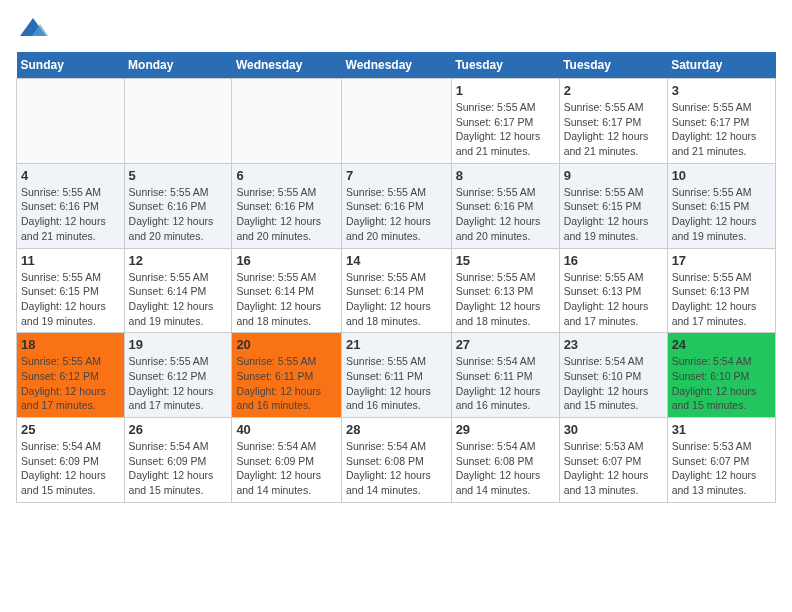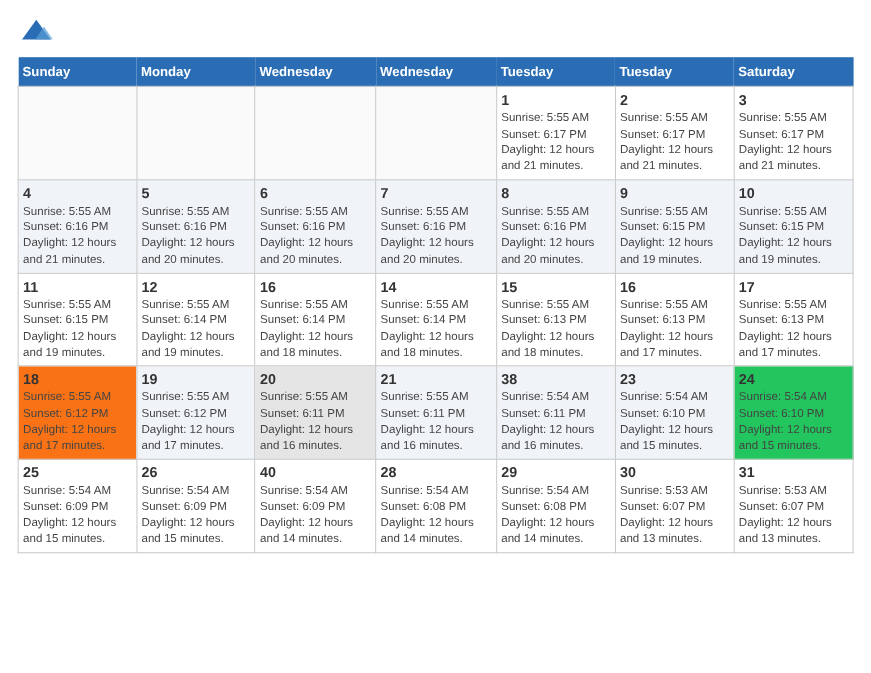--- a/index.html
+++ b/index.html
@@ -248,36 +248,36 @@
 Daylight: 12 hours
 and 17 minutes.</div>
         </td>
         <td style="background: rgb(240, 244, 248);">
           <span class="day-number">19</span>
           <div class="day-info" style="white-space: pre-line;">Sunrise: 5:55 AM
 Sunset: 6:12 PM
 Daylight: 12 hours
 and 17 minutes.</div>
         </td>
-        <td style="background: #e5e5e5;">
+        <td style="background: #f97316;">
           <span class="day-number">20</span>
           <div class="day-info" style="white-space: pre-line;">Sunrise: 5:55 AM
 Sunset: 6:11 PM
 Daylight: 12 hours
 and 16 minutes.</div>
         </td>
         <td style="background: rgb(240, 244, 248);">
           <span class="day-number">21</span>
           <div class="day-info" style="white-space: pre-line;">Sunrise: 5:55 AM
 Sunset: 6:11 PM
 Daylight: 12 hours
 and 16 minutes.</div>
         </td>
         <td style="background: rgb(240, 244, 248);">
-          <span class="day-number">38</span>
+          <span class="day-number">27</span>
           <div class="day-info" style="white-space: pre-line;">Sunrise: 5:54 AM
 Sunset: 6:11 PM
 Daylight: 12 hours
 and 16 minutes.</div>
         </td>
         <td style="background: rgb(240, 244, 248);">
           <span class="day-number">23</span>
           <div class="day-info" style="white-space: pre-line;">Sunrise: 5:54 AM
 Sunset: 6:10 PM
 Daylight: 12 hours

